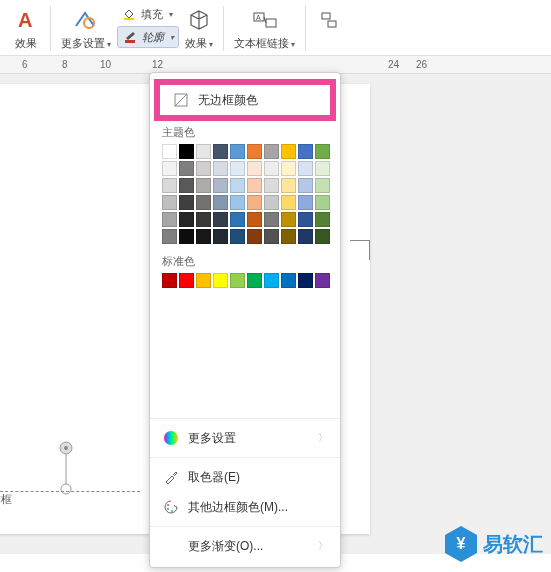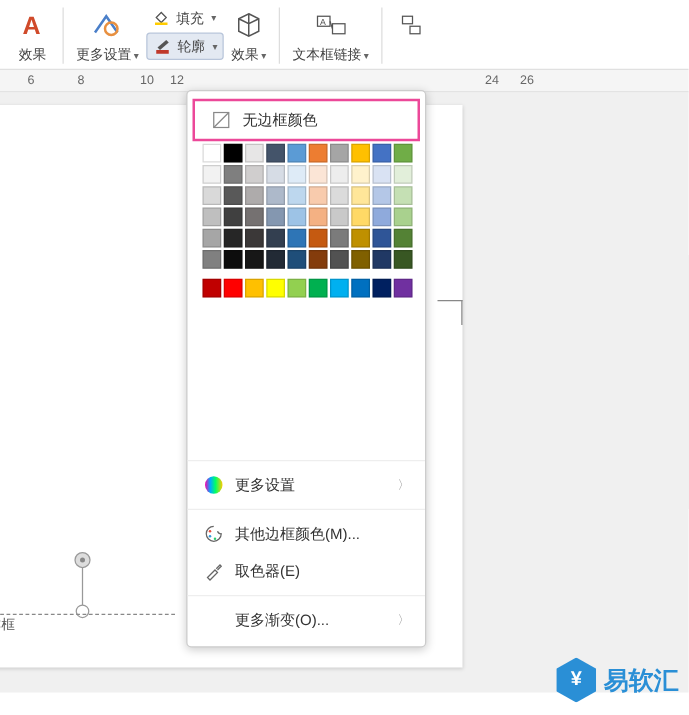--- a/index.html
+++ b/index.html
@@ -3,35 +3,35 @@
 <meta charset="utf-8">
 <style>
 * { margin: 0; padding: 0; box-sizing: border-box; }
 body { font-family: "Microsoft YaHei", sans-serif; font-size: 12px; background: #fff; width: 551px; height: 572px; overflow: hidden; position: relative; }
 .toolbar { display: flex; align-items: flex-start; padding: 4px 8px 2px; background: #fff; border-bottom: 1px solid #e0e0e0; gap: 2px; }
 .tb-big { display: flex; flex-direction: column; align-items: center; gap: 2px; padding: 2px 4px; cursor: pointer; }
 .tb-big .ico { width: 28px; height: 28px; display: flex; align-items: center; justify-content: center; }
 .tb-big .lbl { font-size: 11px; color: #444; }
 .tb-stack { display: flex; flex-direction: column; gap: 2px; }
 .tb-small { display: flex; align-items: center; gap: 4px; padding: 2px 4px; font-size: 11px; color: #444; cursor: pointer; border-radius: 3px; }
-.tb-small.active { background: #e3e9f2; border: 1px solid #b8c5da; }
+.tb-small.active { background: #e3e9f2; border: 1px solid #b8c5da; font-style: italic; }
 .tb-small .ico { width: 16px; height: 16px; display: flex; align-items: center; justify-content: center; }
 .sep { width: 1px; background: #ddd; margin: 2px 4px; align-self: stretch; }
 .drop-arrow { font-size: 8px; color: #666; margin-left: 2px; }
 .ruler { height: 18px; background: #f5f5f5; border-bottom: 1px solid #ddd; display: flex; align-items: center; font-size: 10px; color: #666; position: relative; padding-left: 10px; }
 .ruler span { position: absolute; }
 .canvas { position: relative; height: 480px; background: #f0f0f0; }
 .page { position: absolute; left: -10px; top: 10px; width: 380px; height: 450px; background: #fff; box-shadow: 0 1px 3px rgba(0,0,0,.15); }
 .page .dash { position: absolute; left: 0; top: 407px; width: 150px; border-top: 1px dashed #888; }
 .page .txt { position: absolute; left: 0; top: 408px; font-size: 11px; color: #555; }
 .page .angle { position: absolute; right: 0; top: 156px; width: 20px; height: 20px; border-top: 1px solid #888; border-right: 1px solid #888; }
 .page .circ { position: absolute; left: 67px; top: 355px; }
 .popup { position: absolute; left: 149px; top: 72px; width: 192px; background: #fff; border: 1px solid #ccc; border-radius: 4px; box-shadow: 0 2px 8px rgba(0,0,0,.2); padding: 6px 0; }
 .mi { display: flex; align-items: center; gap: 8px; padding: 6px 12px; font-size: 12px; color: #333; cursor: pointer; }
-.mi.hl { border: 2px solid #ec4899; margin: 0 4px; }
+.mi.hl { border: 6px solid #ec4899; margin: 0 4px; }
 .mi .ico { width: 18px; height: 18px; display: flex; align-items: center; justify-content: center; }
 .mi .chev { margin-left: auto; color: #999; font-size: 10px; }
 .sec-label { padding: 4px 12px 2px; font-size: 11px; color: #666; }
 .swatch-grid { display: grid; grid-template-columns: repeat(10, 15px); gap: 2px; padding: 2px 12px 6px; }
 .swatch { width: 15px; height: 15px; border: 1px solid rgba(0,0,0,.15); cursor: pointer; }
 .divider { height: 1px; background: #eee; margin: 4px 0; }
 .spacer { height: 120px; }
 .watermark { position: absolute; right: 8px; bottom: 10px; display: flex; align-items: center; gap: 6px; font-size: 20px; font-weight: bold; color: #2a8fd6; z-index: 50; }
 .watermark .hex { width: 32px; height: 36px; background: #2a8fd6; clip-path: polygon(50% 0, 100% 25%, 100% 75%, 50% 100%, 0 75%, 0 25%); display: flex; align-items: center; justify-content: center; color: #fff; font-size: 16px; }
 </style>
@@ -106,22 +106,22 @@
           <rect x="4" y="3" width="8" height="6" fill="none" stroke="#555"></rect>
           <rect x="10" y="11" width="8" height="6" fill="none" stroke="#555"></rect>
         </svg>
       </span>
   </div>
 </div>
 
 <div class="ruler">
   <span style="left:22px">6</span>
   <span style="left:62px">8</span>
-  <span style="left:112px">10</span>
-  <span style="left:136px">12</span>
+  <span style="left:100px">10</span>
+  <span style="left:152px">12</span>
   <span style="left:388px">24</span>
   <span style="left:416px">26</span>
 </div>
 
 <div class="canvas">
   <div class="page">
     <div class="angle"></div>
     <div class="circ">
       <svg width="18" height="60">
           <circle cx="9" cy="9" r="6" fill="#ddd" stroke="#999"></circle>
@@ -138,20 +138,21 @@
 <div class="popup">
   <div class="mi hl">
     <span class="ico">
         <svg width="14" height="14">
           <rect x="1" y="1" width="12" height="12" fill="none" stroke="#888"></rect>
           <line x1="1" y1="13" x2="13" y2="1" stroke="#888"></line>
         </svg>
       </span>
     <span>无边框颜色</span>
   </div>
+  <div class="sec-label">主题色</div>
   <div class="swatch-grid" id="theme-grid">
       <div class="swatch" style="background: rgb(255, 255, 255);"></div>
       <div class="swatch" style="background: rgb(0, 0, 0);"></div>
       <div class="swatch" style="background: rgb(231, 230, 230);"></div>
       <div class="swatch" style="background: rgb(68, 84, 106);"></div>
       <div class="swatch" style="background: rgb(91, 155, 213);"></div>
       <div class="swatch" style="background: rgb(237, 125, 49);"></div>
       <div class="swatch" style="background: rgb(165, 165, 165);"></div>
       <div class="swatch" style="background: rgb(255, 192, 0);"></div>
       <div class="swatch" style="background: rgb(68, 114, 196);"></div>
@@ -200,20 +201,21 @@
       <div class="swatch" style="background: rgb(13, 13, 13);"></div>
       <div class="swatch" style="background: rgb(23, 23, 23);"></div>
       <div class="swatch" style="background: rgb(34, 42, 53);"></div>
       <div class="swatch" style="background: rgb(31, 78, 121);"></div>
       <div class="swatch" style="background: rgb(132, 60, 12);"></div>
       <div class="swatch" style="background: rgb(82, 82, 82);"></div>
       <div class="swatch" style="background: rgb(128, 96, 0);"></div>
       <div class="swatch" style="background: rgb(32, 56, 100);"></div>
       <div class="swatch" style="background: rgb(56, 87, 35);"></div>
     </div>
+  <div class="sec-label">标准色</div>
   <div class="swatch-grid" id="std-grid">
       <div class="swatch" style="background: rgb(192, 0, 0);"></div>
       <div class="swatch" style="background: rgb(255, 0, 0);"></div>
       <div class="swatch" style="background: rgb(255, 192, 0);"></div>
       <div class="swatch" style="background: rgb(255, 255, 0);"></div>
       <div class="swatch" style="background: rgb(146, 208, 80);"></div>
       <div class="swatch" style="background: rgb(0, 176, 80);"></div>
       <div class="swatch" style="background: rgb(0, 176, 240);"></div>
       <div class="swatch" style="background: rgb(0, 112, 192);"></div>
       <div class="swatch" style="background: rgb(0, 32, 96);"></div>
@@ -235,36 +237,36 @@
           </defs>
         </svg>
       </span>
     <span>更多设置</span>
     <span class="chev">〉</span>
   </div>
   <div class="divider"></div>
   <div class="mi">
     <span class="ico">
         <svg width="16" height="16">
+          <path d="M3 13 L9 7 L11 9 L5 15 Z M10 6 L13 3 L14 4 L11 7" fill="none" stroke="#666"></path>
+        </svg>
+      </span>
+    <span>取色器(E)</span>
+  </div>
+  <div class="mi">
+    <span class="ico">
+        <svg width="16" height="16">
           <path d="M8 2 A6 6 0 1 0 14 8 A3 3 0 0 1 11 6" fill="none" stroke="#666"></path>
           <circle cx="5" cy="6" r="1" fill="#e74c3c"></circle>
           <circle cx="5" cy="10" r="1" fill="#3498db"></circle>
           <circle cx="9" cy="12" r="1" fill="#2ecc71"></circle>
         </svg>
       </span>
     <span>其他边框颜色(M)...</span>
   </div>
-  <div class="mi">
-    <span class="ico">
-        <svg width="16" height="16">
-          <path d="M3 13 L9 7 L11 9 L5 15 Z M10 6 L13 3 L14 4 L11 7" fill="none" stroke="#666"></path>
-        </svg>
-      </span>
-    <span>取色器(E)</span>
-  </div>
   <div class="divider"></div>
   <div class="mi">
     <span class="ico"></span>
     <span>更多渐变(O)...</span>
     <span class="chev">〉</span>
   </div>
 </div>
 
 <div class="watermark">
   <div class="hex">¥</div>

